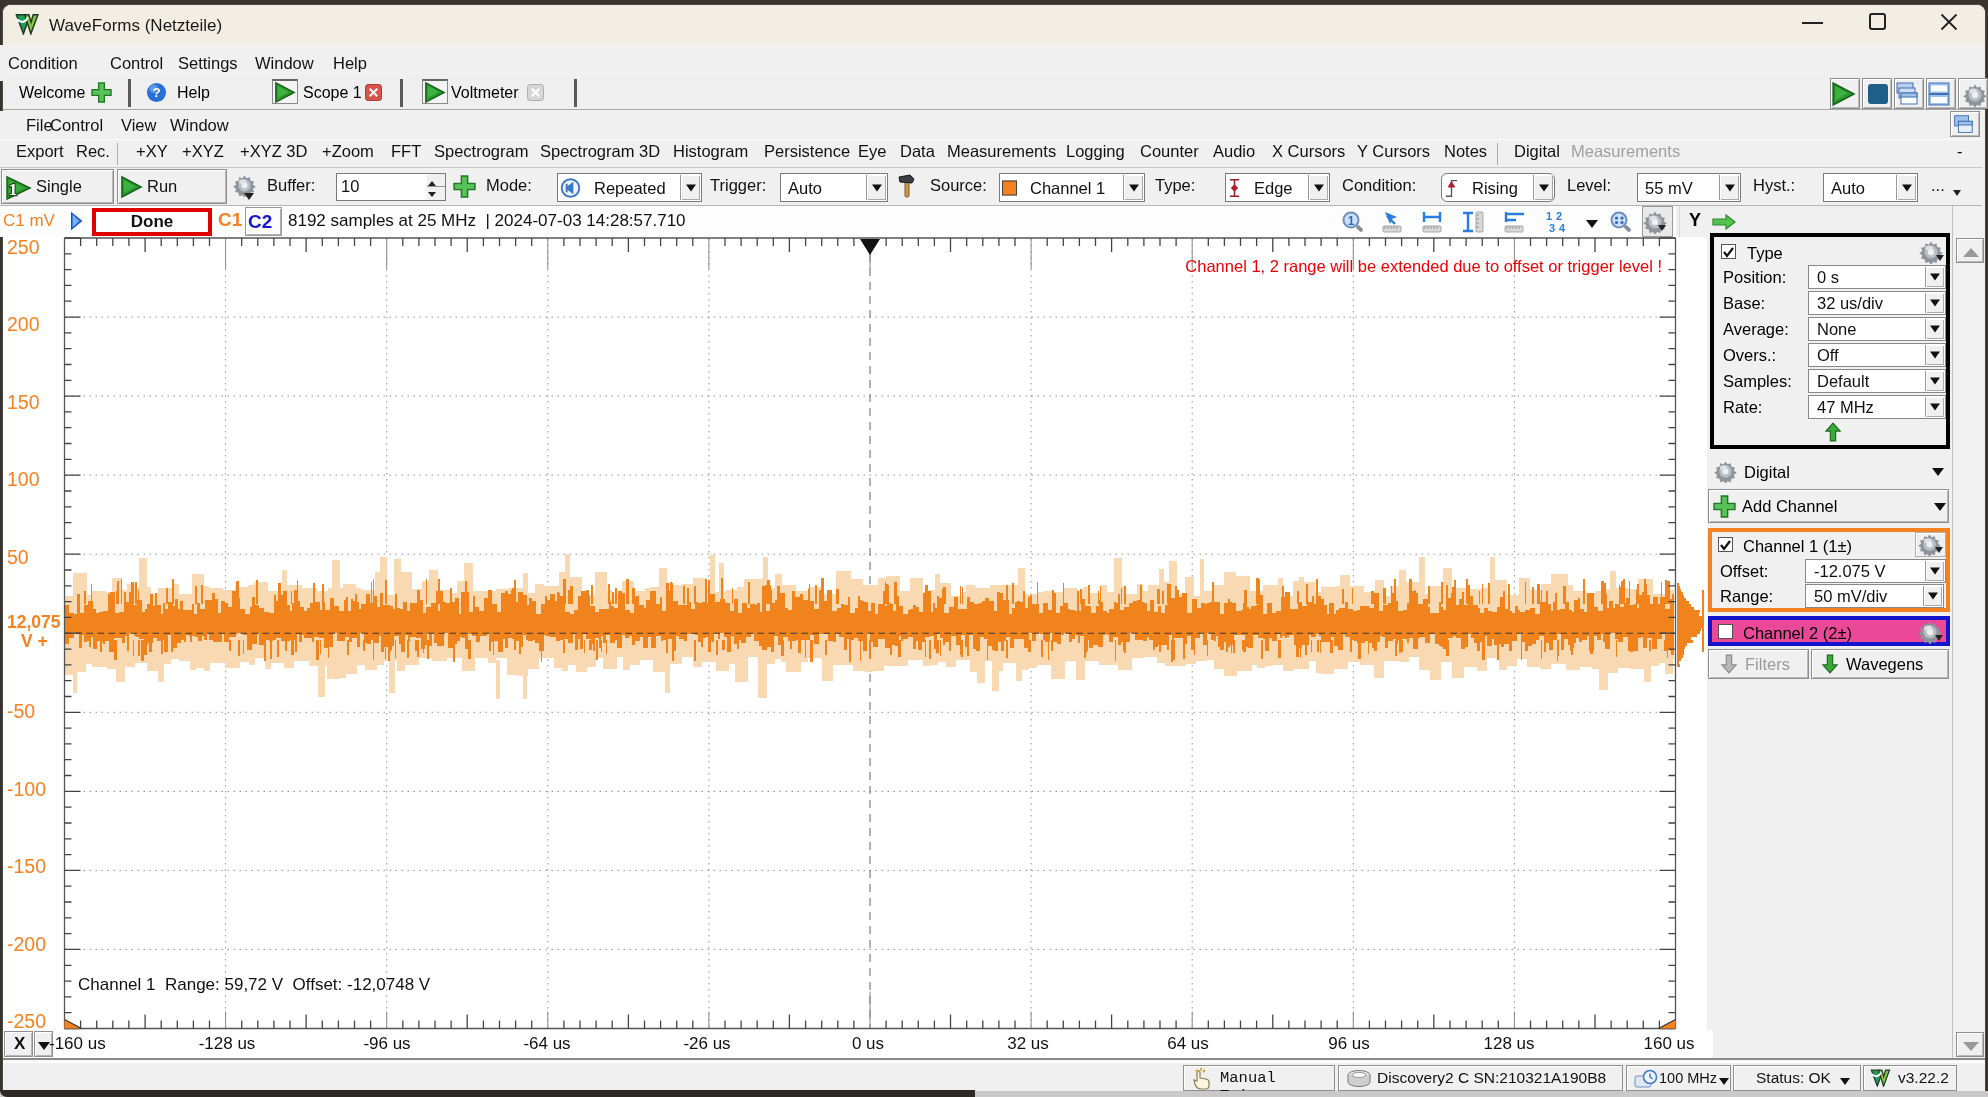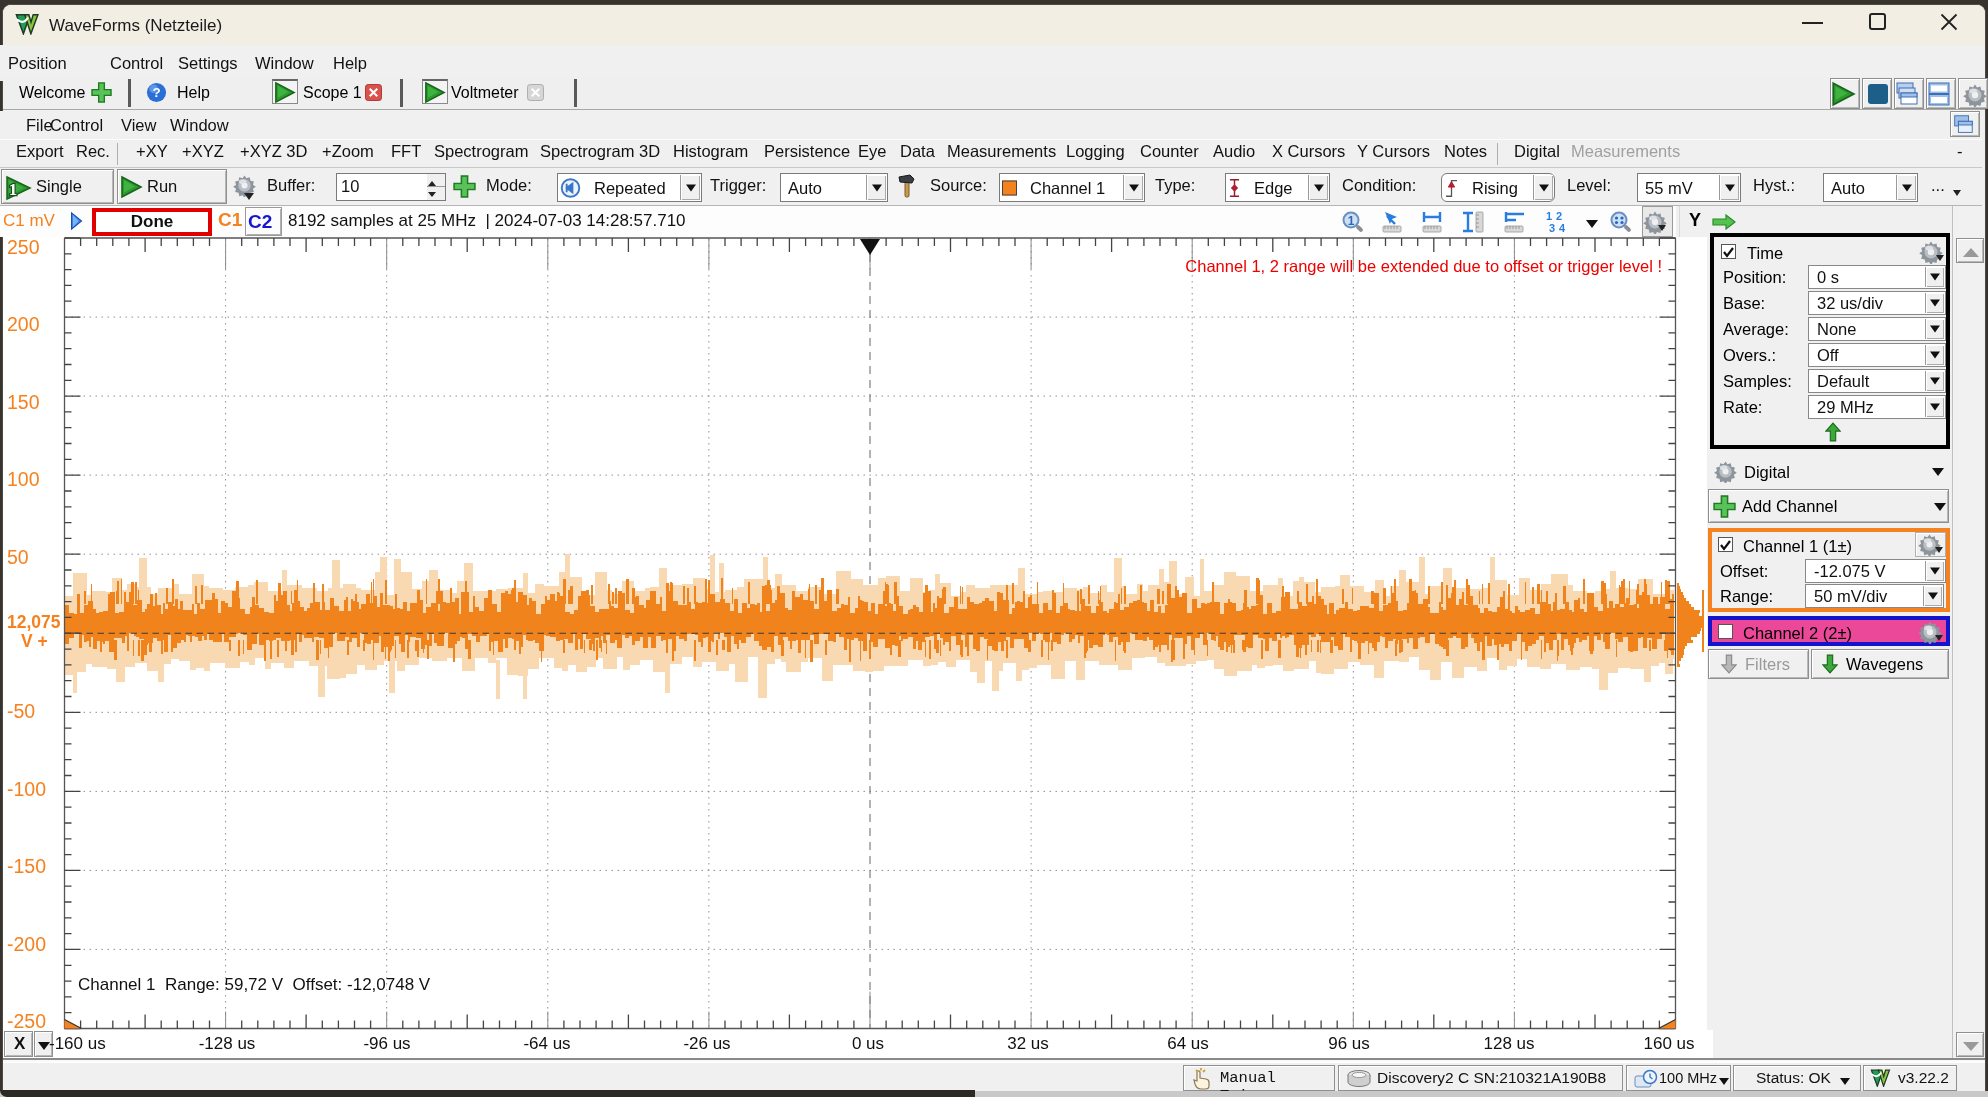--- a/index.html
+++ b/index.html
@@ -44,21 +44,21 @@
         <path d="M2 6.5 C7 11 11 9.5 14 4.5" stroke="#fff" stroke-width="2.4" fill="none"></path>
       </svg></div>
 <div class="title-text">WaveForms (Netzteile)</div>
 <div class="abs" style="left:1799px;top:17px;width:21px;height:2px;background:#222;"></div>
 <div class="abs" style="left:1866px;top:8px;width:17px;height:17px;border:2px solid #222;border-radius:3px;"></div>
 <svg class="abs" style="left:1936px;top:7px;" width="20" height="20" viewBox="0 0 20 20">
       <path d="M2.5 2.5l15 15M17.5 2.5l-15 15" stroke="#222" stroke-width="1.8"></path>
     </svg>
 </div>
 <div class="abs menubar" style="left:0px;top:45px;width:1982px;">
-<span style="left:8px;">Position</span>
+<span style="left:8px;">Condition</span>
 <span style="left:110px;">Control</span>
 <span style="left:178px;">Settings</span>
 <span style="left:255px;">Window</span>
 <span style="left:333px;">Help</span>
 </div>
 <div class="abs tabbar" style="left:3px;top:77px;width:1982px;">
 <span class="abs" style="left:16px;top:7px;">Welcome</span>
 <div class="abs" style="left:88px;top:5px;"><svg width="21" height="21" viewBox="0 0 22 22">
         <path d="M8 1h6v7h7v6h-7v7H8v-7H1V8h7z" fill="#46b449" stroke="#1f7a22" stroke-width="1.4"></path>
         <path d="M9 2h4v7h7v4h-7v7H9v-7H2V9h7z" fill="#6ed06e" opacity="0.5"></path>
@@ -383,21 +383,21 @@
     <text x="7" y="628" font-size="17.5" font-weight="bold" fill="#f58220" font-family="Liberation Sans">12,075</text>
     <text x="21" y="647" font-size="17.5" font-weight="bold" fill="#f58220" font-family="Liberation Sans">V +</text>
     <text x="1662" y="272" font-size="16.5" fill="#ee0000" text-anchor="end" font-family="Liberation Sans">Channel 1, 2 range will be extended due to offset or trigger level !</text>
     <text x="78" y="990" font-size="17" fill="#111" font-family="Liberation Sans">Channel 1&nbsp; Range: 59,72 V&nbsp; Offset: -12,0748 V</text>
   </svg>
 <div class="abs rpanel"></div>
 <div class="abs" style="left:1710px;top:233px;width:240px;height:216px;background:#f0f0f0;border:4px solid #000;">
 <div class="checkbox" style="left:7px;top:7px;"><svg width="13" height="13" viewBox="0 0 13 13">
         <path d="M2 6l3 4 6-8" stroke="#111" stroke-width="2.2" fill="none"></path>
       </svg></div>
-<span class="abs" style="left:33px;top:7px;font-size:16.5px;">Time</span>
+<span class="abs" style="left:33px;top:7px;font-size:16.5px;">Type</span>
 <div class="abs" style="left:205px;top:3px;"><svg width="24" height="24" viewBox="0 0 24 24">
         <g>
           <path fill="#8d949c" d="M12 1.5l2 3 3.5-1 .7 3.6 3.6.7-1 3.5 3 2-3 2 1 3.5-3.6.7-.7 3.6-3.5-1-2 3-2-3-3.5 1-.7-3.6-3.6-.7 1-3.5-3-2 3-2-1-3.5 3.6-.7.7-3.6 3.5 1z"></path>
           <circle cx="12" cy="12" r="6.5" fill="#b9bec4"></circle>
           <circle cx="12" cy="12" r="3.2" fill="#f0f0f0"></circle>
           <ellipse cx="10" cy="8" rx="4" ry="2.5" fill="#e6e9ec" opacity="0.8"></ellipse>
         </g>
       </svg></div>
     <div class="abs" style="left:222px;top:18px;border:4px solid transparent;border-top:6px solid #222;"></div>
 <span class="abs" style="left:9px;top:31px;font-size:16.5px;">Position:</span>
@@ -420,21 +420,21 @@
       <div class="txt">Off</div>
       <div class="dd"></div>
     </div>
 <span class="abs" style="left:9px;top:135px;font-size:16.5px;">Samples:</span>
 <div class="panelcombo" style="left:94px;top:132px;width:138px;height:24px;">
       <div class="txt">Default</div>
       <div class="dd"></div>
     </div>
 <span class="abs" style="left:9px;top:161px;font-size:16.5px;">Rate:</span>
 <div class="panelcombo" style="left:94px;top:158px;width:138px;height:24px;">
-      <div class="txt">29 MHz</div>
+      <div class="txt">47 MHz</div>
       <div class="dd"></div>
     </div>
 <div class="abs" style="left:111px;top:185px;"><svg width="16" height="20" viewBox="0 0 18 22">
         <path d="M6 21h6V10h5L9 1 1 10h5z" fill="#3aa83a" stroke="#1d6b1d" stroke-width="1.3"></path>
       </svg></div>
 </div>
 <div class="abs" style="left:1714px;top:460px;"><svg width="23" height="23" viewBox="0 0 24 24">
       <g>
         <path fill="#8d949c" d="M12 1.5l2 3 3.5-1 .7 3.6 3.6.7-1 3.5 3 2-3 2 1 3.5-3.6.7-.7 3.6-3.5-1-2 3-2-3-3.5 1-.7-3.6-3.6-.7 1-3.5-3-2 3-2-1-3.5 3.6-.7.7-3.6 3.5 1z"></path>
         <circle cx="12" cy="12" r="6.5" fill="#b9bec4"></circle>

